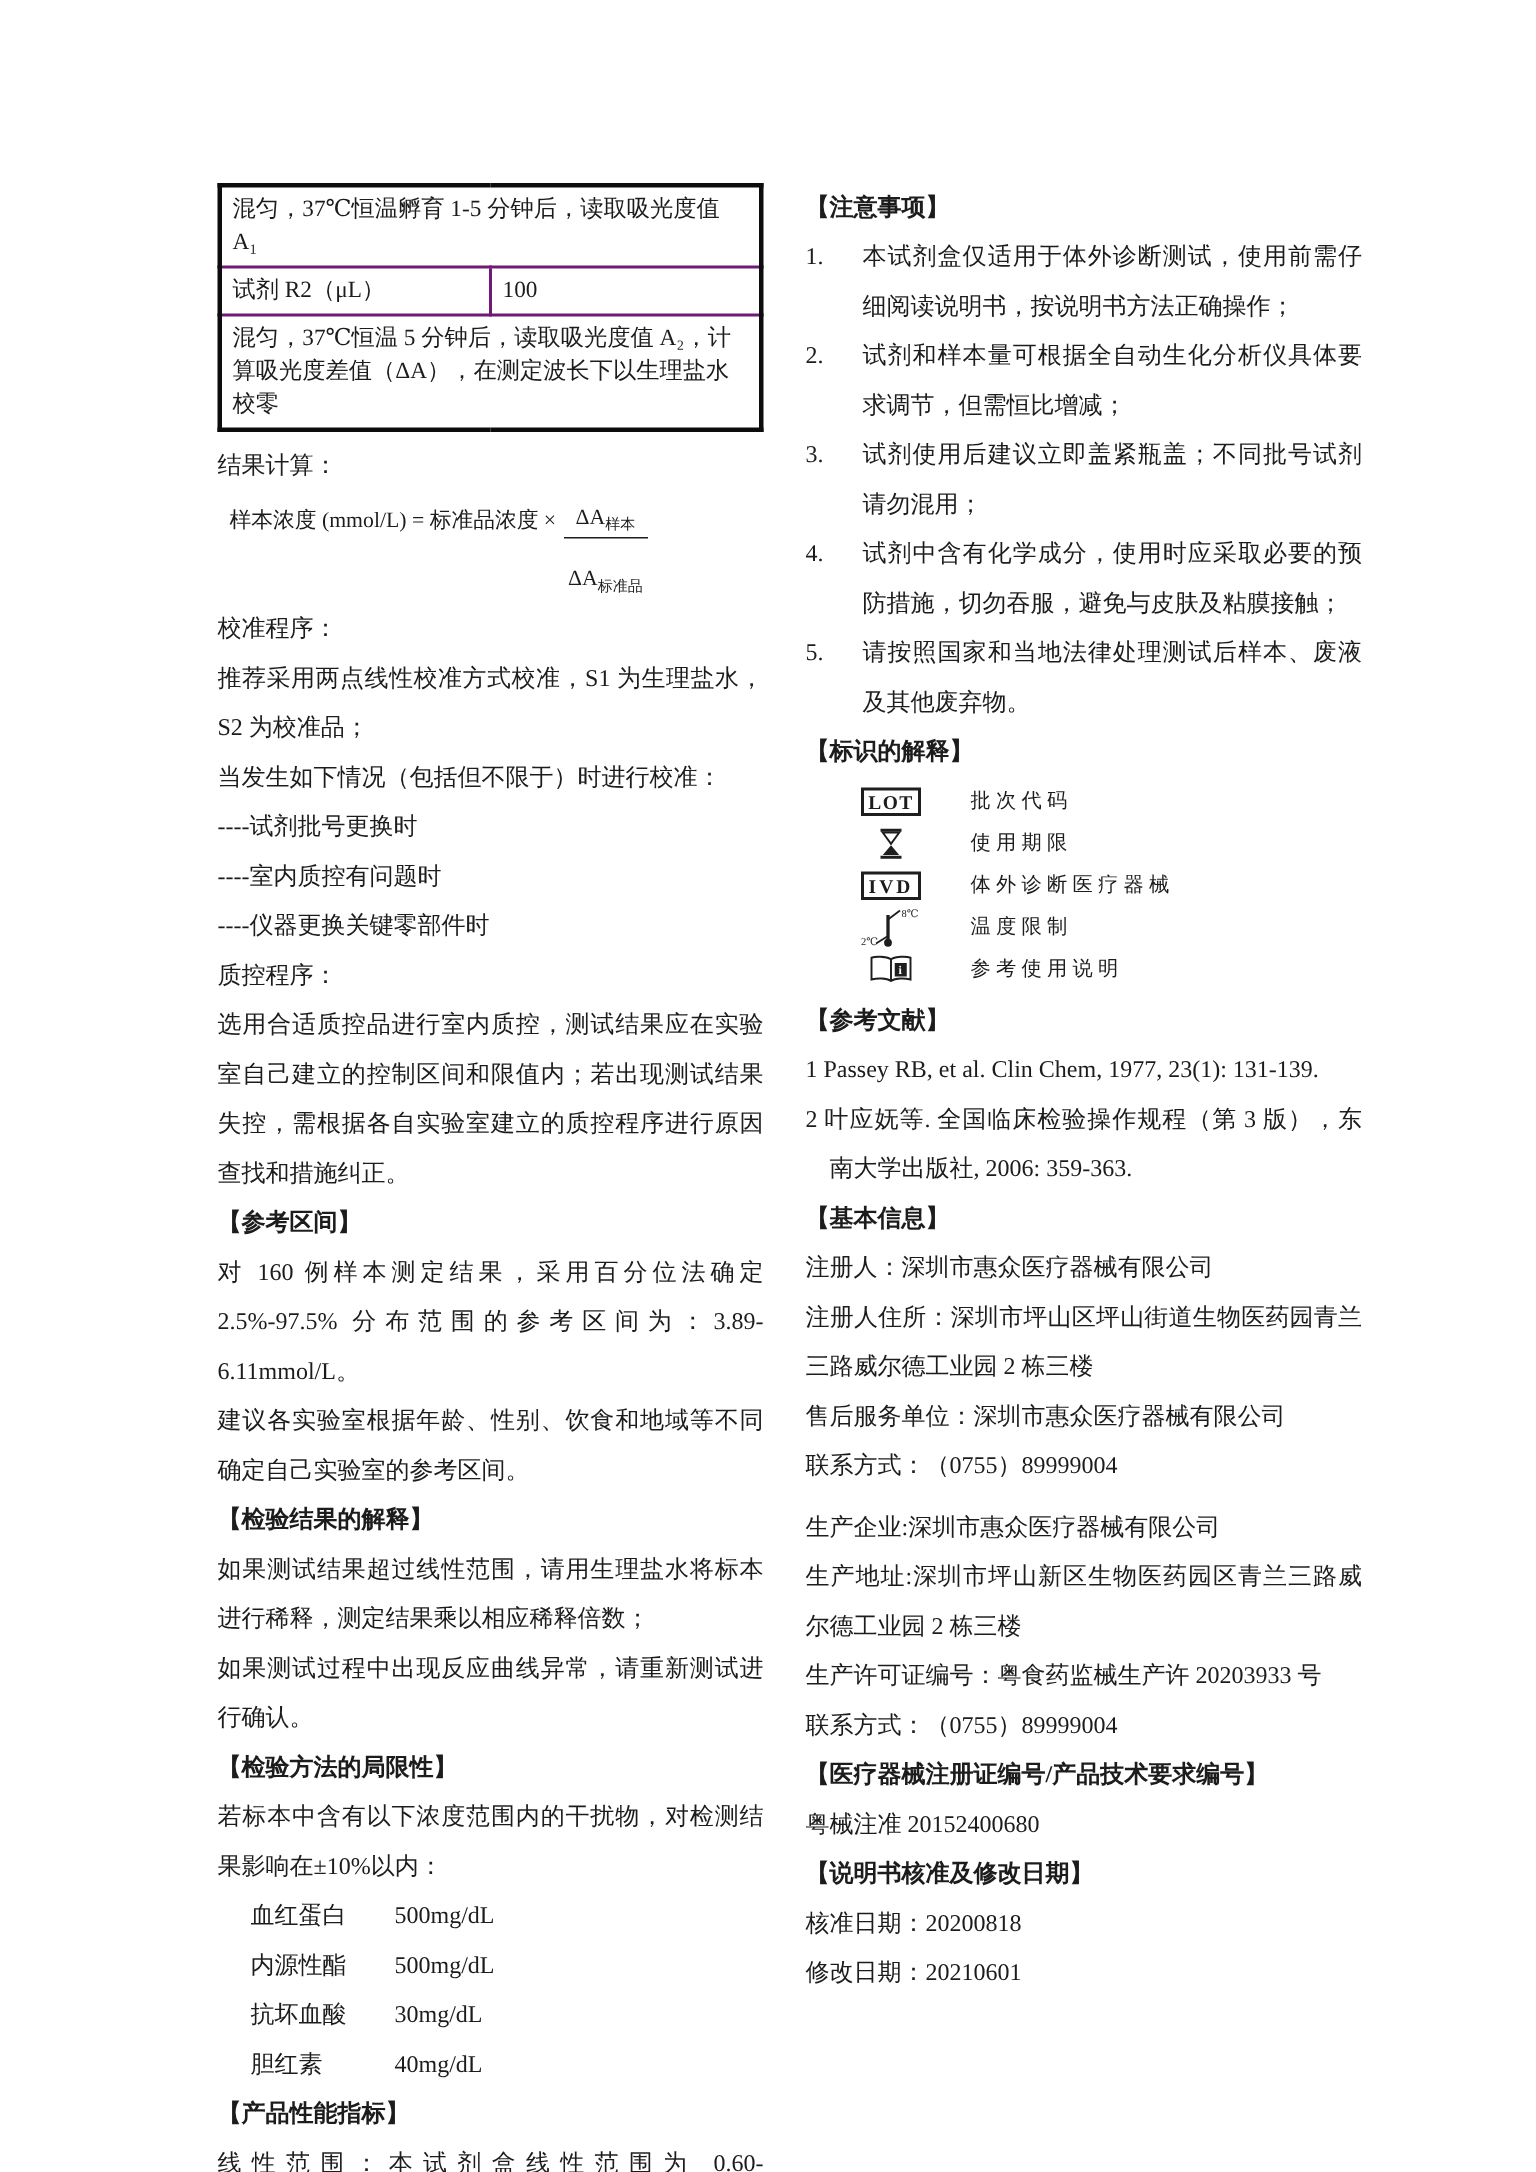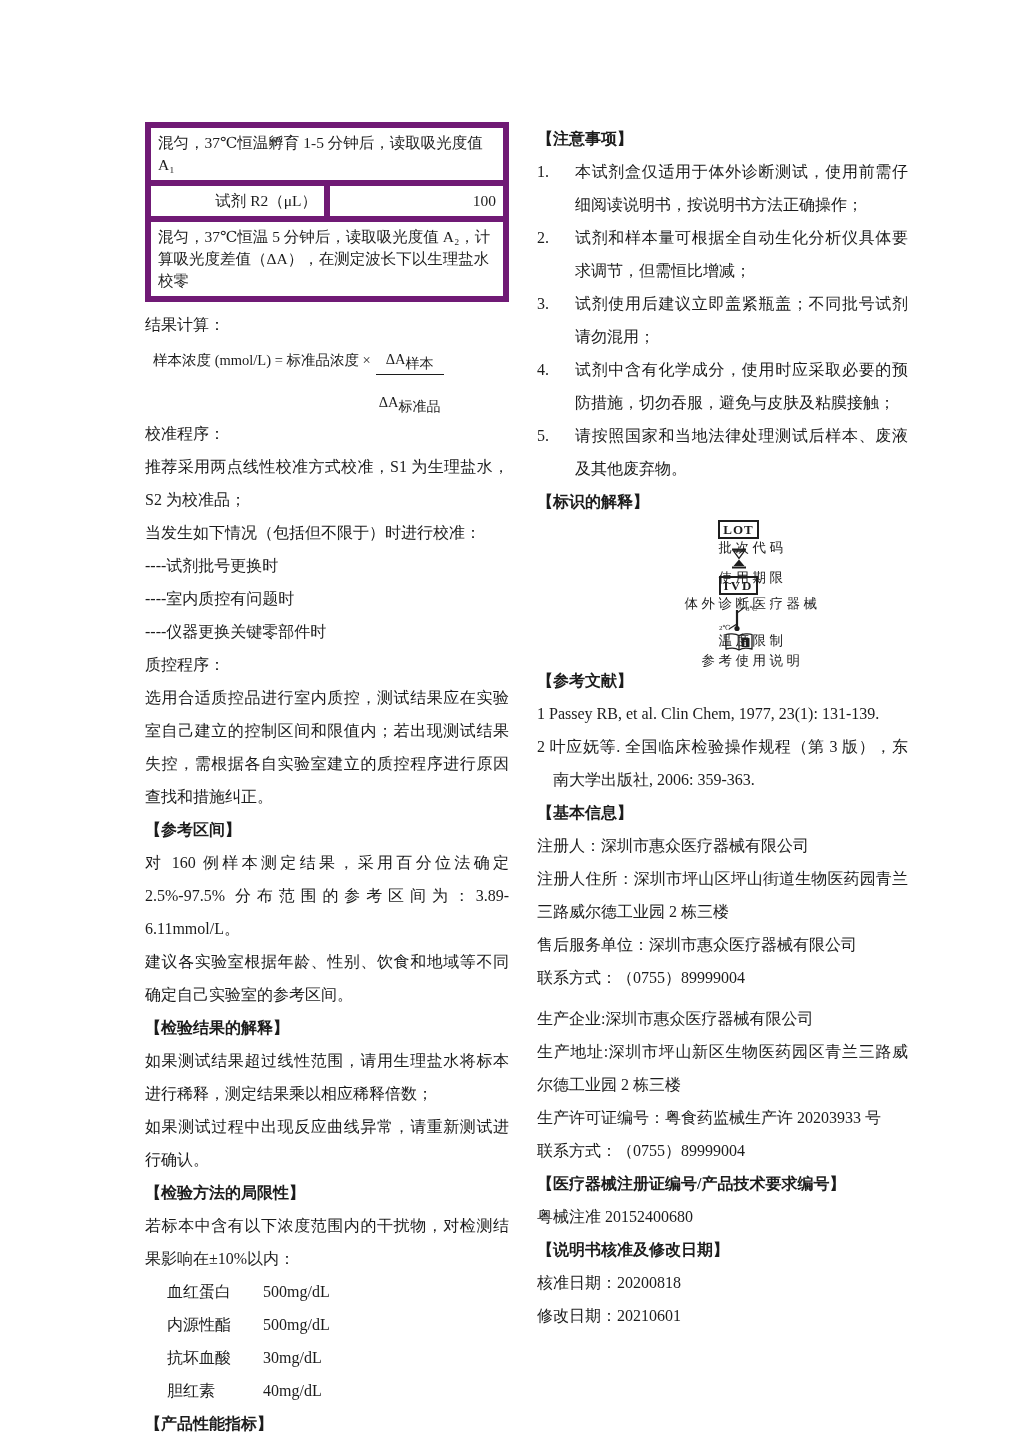--- a/index.html
+++ b/index.html
@@ -22,49 +22,49 @@
   p.just { text-align:justify; text-justify:inter-character; }
   h3 { font-weight:bold; }
 
   
   table.proc {
     width:364px; border-collapse:collapse;
     border:3px solid #0c0c0c;
     margin-bottom:6px;
   }
   table.proc td {
-    border:6px solid #701a75;
+    border:2px solid #701a75;
     font-size:15.5px; line-height:22px;
     padding:4px 7px;
   }
-  table.proc td.center { text-align:right; width:50%; }
+  table.proc td.center { text-align:left; width:50%; }
 
   
   .formula {
     display:flex; 
     margin:10px 0 8px 8px;
     font-size:14.5px; height:58px;
   }
   .frac { display:inline-flex; flex-direction:column; text-align:center; margin-left:5px; vertical-align:middle; }
   .frac .num { border-bottom:1px solid #1c1c1c; padding:0 3px 1px; }
   .frac .den { padding:19px 3px 0; }
-  .frac sub { font-size:14px; }
+  .frac sub { font-size:10px; }
 
   
   .interf { line-height:33px; font-size:16px; margin-left:22px; }
   .interf .iname { display:inline-block; width:96px; }
 
   
   .numrow { display:flex; }
   .numrow .n { width:38px; flex-shrink:0; font-size:16px; line-height:33px; }
   .numrow .t { flex:1; font-size:16px; line-height:33px; text-align:justify; text-justify:inter-character; }
 
   
   .symblock { margin:2px 0 4px; }
-  .symrow { display:flex; align-items:center; height:28px; padding-left:32px;flex-direction:column; }
+  .symrow { display:flex; align-items:center; height:28px; padding-left:32px; }
   .symrow .icon-cell { width:50px; display:flex; justify-content:center; align-items:center; flex-shrink:0; }
   .symrow .slabel { margin-left:28px; font-size:13.5px; letter-spacing:3.5px; }
   .badge {
     display:inline-block; border:2px solid #1e1e1e;
     font-family:"Liberation Serif",serif; font-weight:bold;
     font-size:13px; line-height:15px; padding:0 3px; letter-spacing:1px;
   }
   .badge.ivd { font-weight:600; letter-spacing:2px; }
 
   

